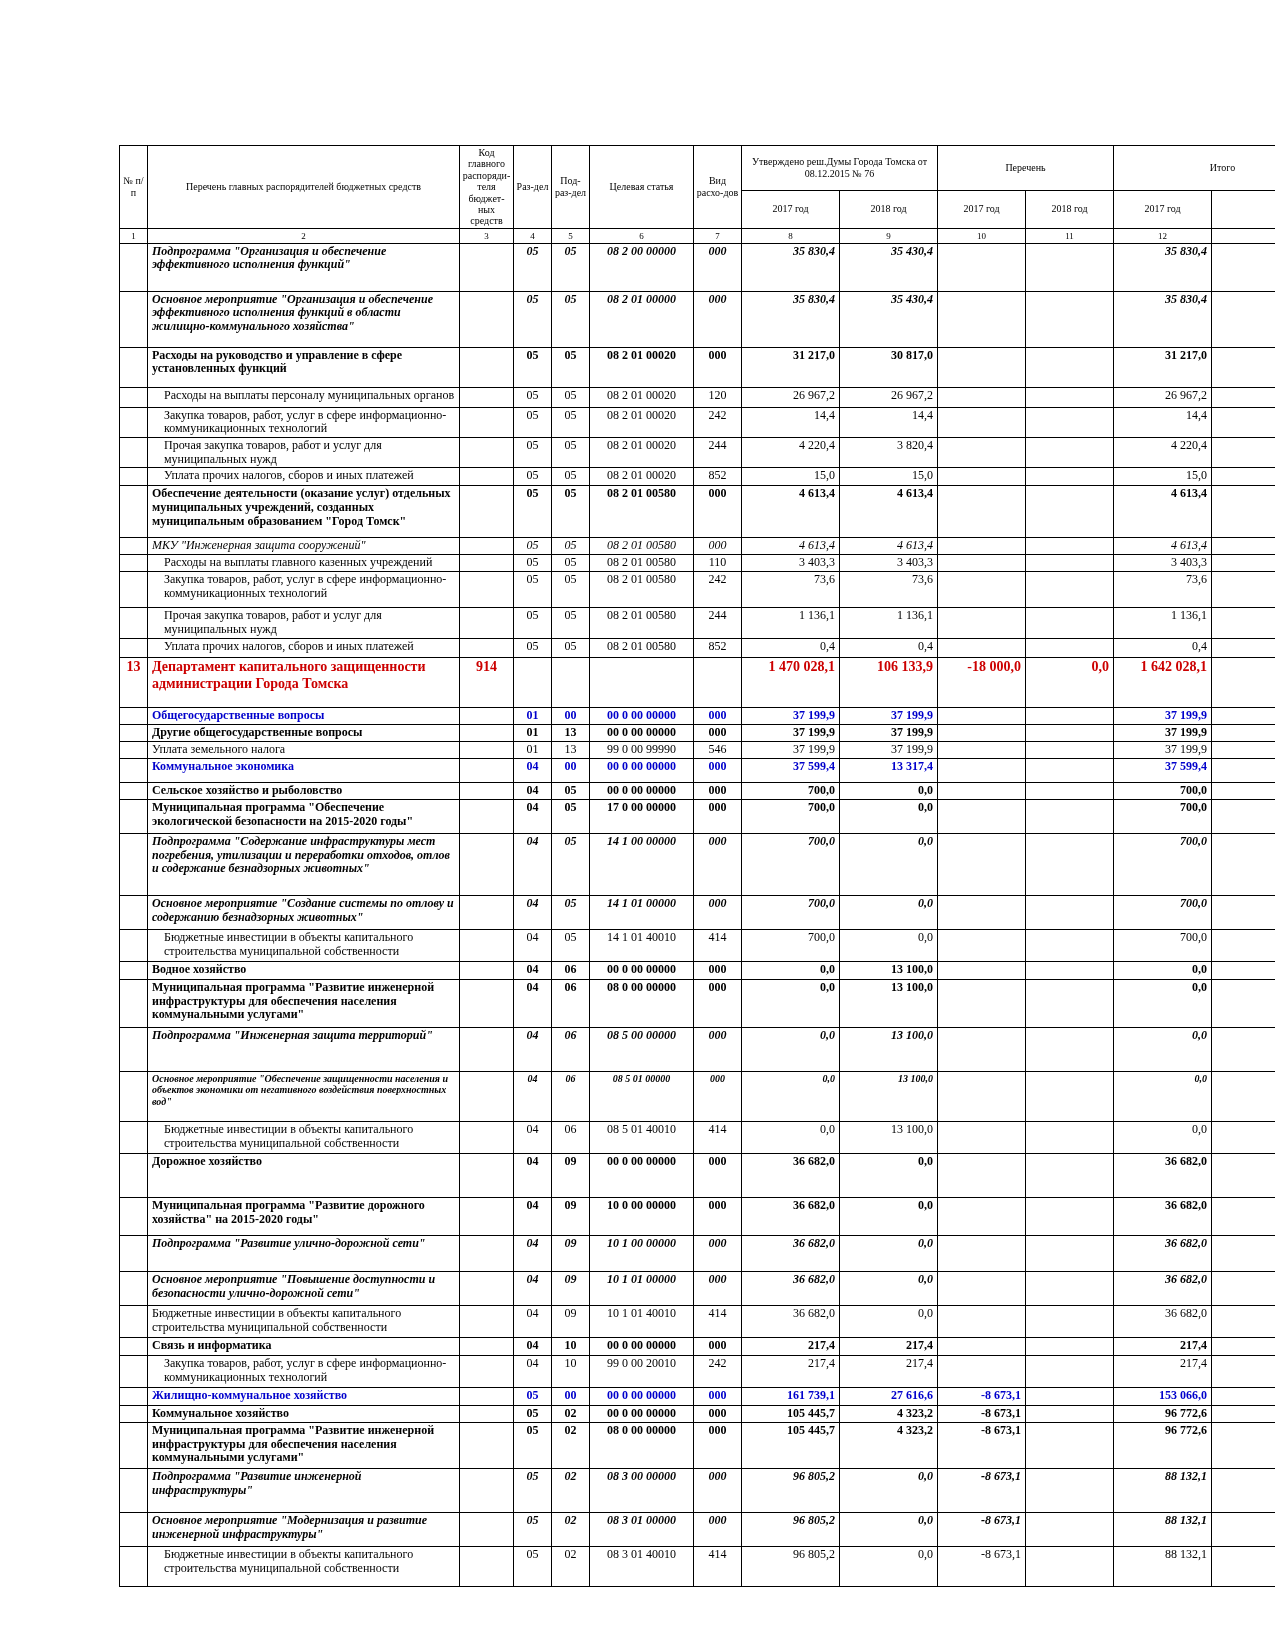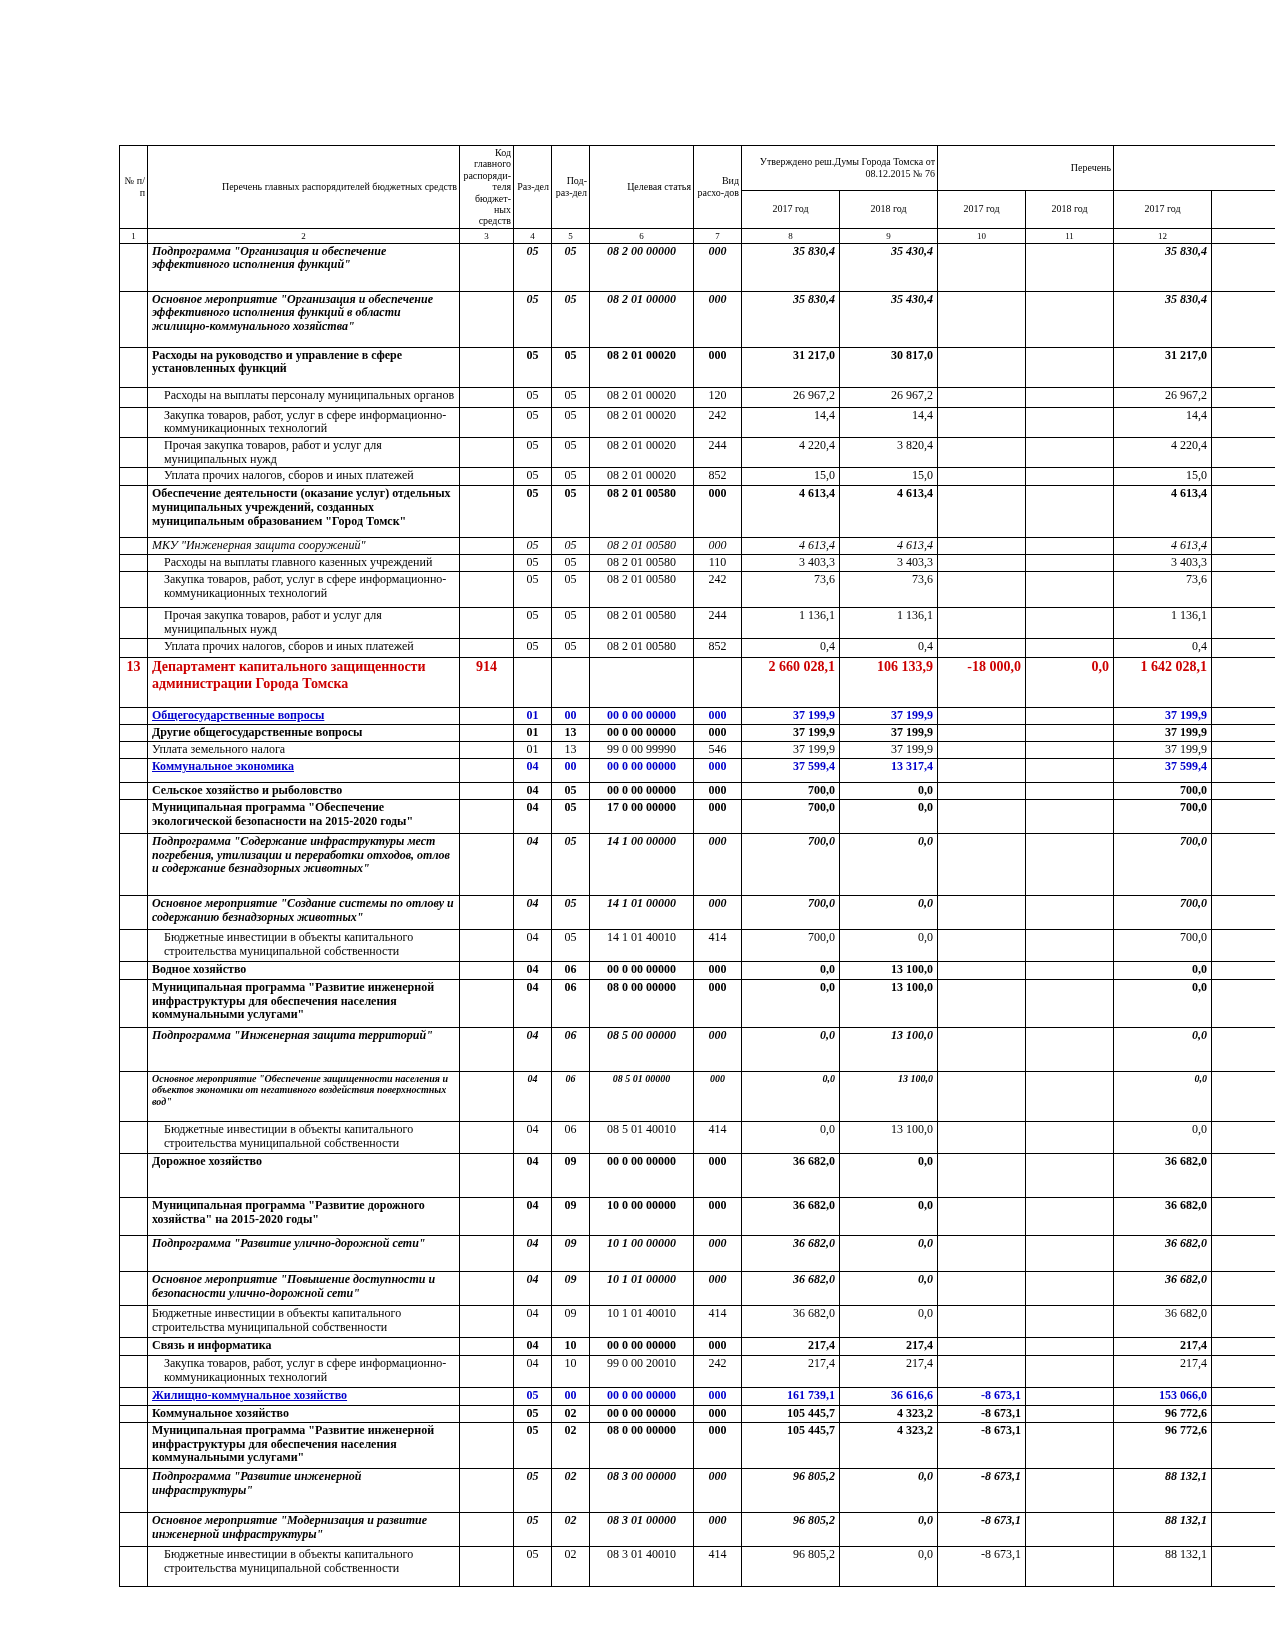--- a/index.html
+++ b/index.html
@@ -11,35 +11,35 @@
     position:absolute;left:119px;top:145px;width:1156px;height:1505px;overflow:hidden;
   }
   table{border-collapse:collapse;table-layout:fixed;width:1212px;}
   th,td{
     border:1px solid #000;padding:1px 3px;vertical-align:top;
     font-size:12px;line-height:1.14;overflow:hidden;word-wrap:break-word;
   }
   thead th{
     font-weight:normal;font-size:10px;text-align:center;vertical-align:middle;padding:1px 2px;
   }
-  thead tr.h1 th{height:38px;text-align:right;}
+  thead tr.h1 th{height:38px;}
   thead tr.h2 th{height:32px;}
   thead tr.colnums td{font-size:9px;text-align:center;padding:0;height:14px;vertical-align:middle;}
   td.code{text-align:center;}
   td.amount{text-align:right;padding-right:4px;}
   td.name{text-align:left;padding-left:4px;}
   td.num{text-align:center;}
   tr.bold td{font-weight:bold;}
   tr.bolditalic td{font-weight:bold;font-style:italic;}
   tr.italic td{font-style:italic;}
   tr.small td{font-size:10px;}
   tr.indent td.name{padding-left:16px;}
   tr.red td{color:#cc0000;font-weight:bold;font-size:14px;line-height:1.2;}
   tr.blue td{color:#0000cc;font-weight:bold;}
-  tr.blue td.name .nm{text-decoration:underline;}
+  tr.blue td.name .nm{}
 </style>
 </head>
 <body>
 
 <div class="table-wrap">
   <table>
     <colgroup>
       <col style="width:28px">
         <col style="width:312px">
         <col style="width:54px">
@@ -288,21 +288,21 @@
           <td class="spacer"></td>
         </tr>
         <tr class="red" style="height: 50px;">
           <td class="num">13</td>
           <td class="name"><span class="nm">Департамент капитального защищенности администрации Города Томска</span></td>
           <td class="code">914</td>
           <td class="code"></td>
           <td class="code"></td>
           <td class="code"></td>
           <td class="code"></td>
-          <td class="amount">2 660 028,1</td>
+          <td class="amount">1 470 028,1</td>
           <td class="amount">106 133,9</td>
           <td class="amount">-18 000,0</td>
           <td class="amount">0,0</td>
           <td class="amount">1 642 028,1</td>
           <td class="spacer"></td>
         </tr>
         <tr class="blue" style="height: 17px;">
           <td class="num"></td>
           <td class="name"><span class="nm">Общегосударственные вопросы</span></td>
           <td class="code"></td>
@@ -619,21 +619,21 @@
         </tr>
         <tr class="blue" style="height: 18px;">
           <td class="num"></td>
           <td class="name"><span class="nm">Жилищно-коммунальное хозяйство</span></td>
           <td class="code"></td>
           <td class="code">05</td>
           <td class="code">00</td>
           <td class="code">00 0 00 00000</td>
           <td class="code">000</td>
           <td class="amount">161 739,1</td>
-          <td class="amount">36 616,6</td>
+          <td class="amount">27 616,6</td>
           <td class="amount">-8 673,1</td>
           <td class="amount"></td>
           <td class="amount">153 066,0</td>
           <td class="spacer"></td>
         </tr>
         <tr class="bold" style="height: 17px;">
           <td class="num"></td>
           <td class="name"><span class="nm">Коммунальное хозяйство</span></td>
           <td class="code"></td>
           <td class="code">05</td>

